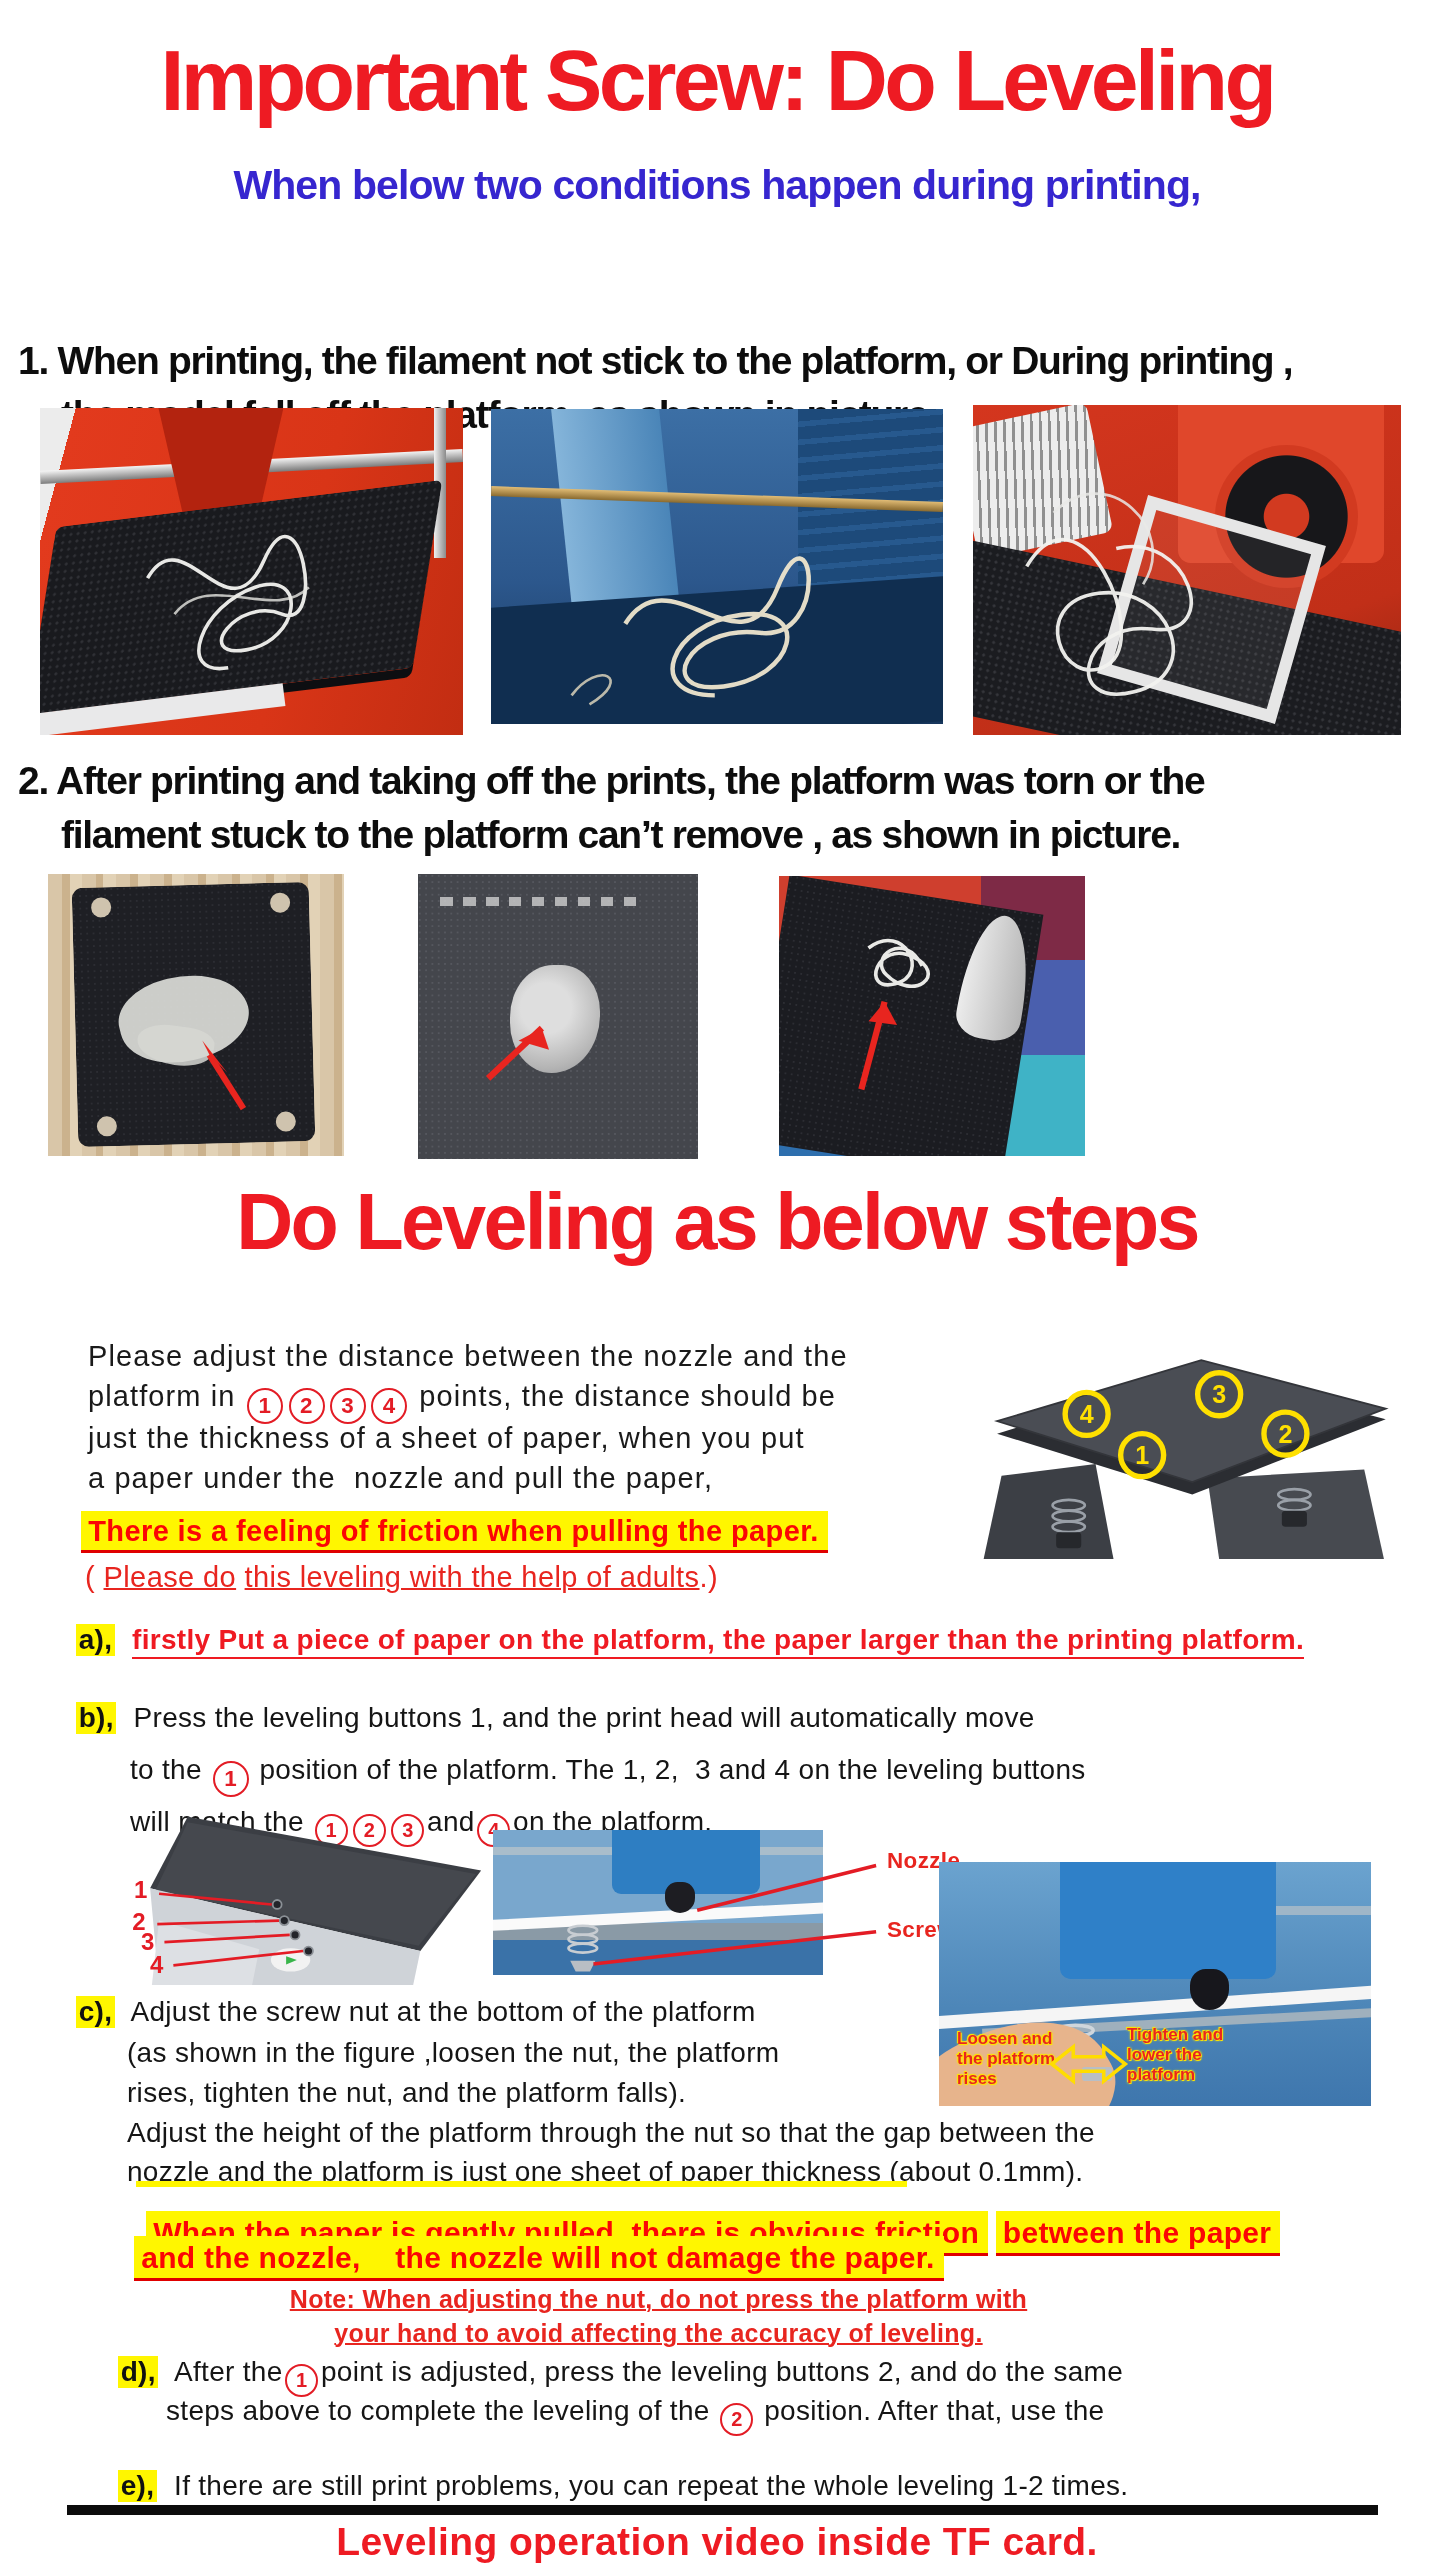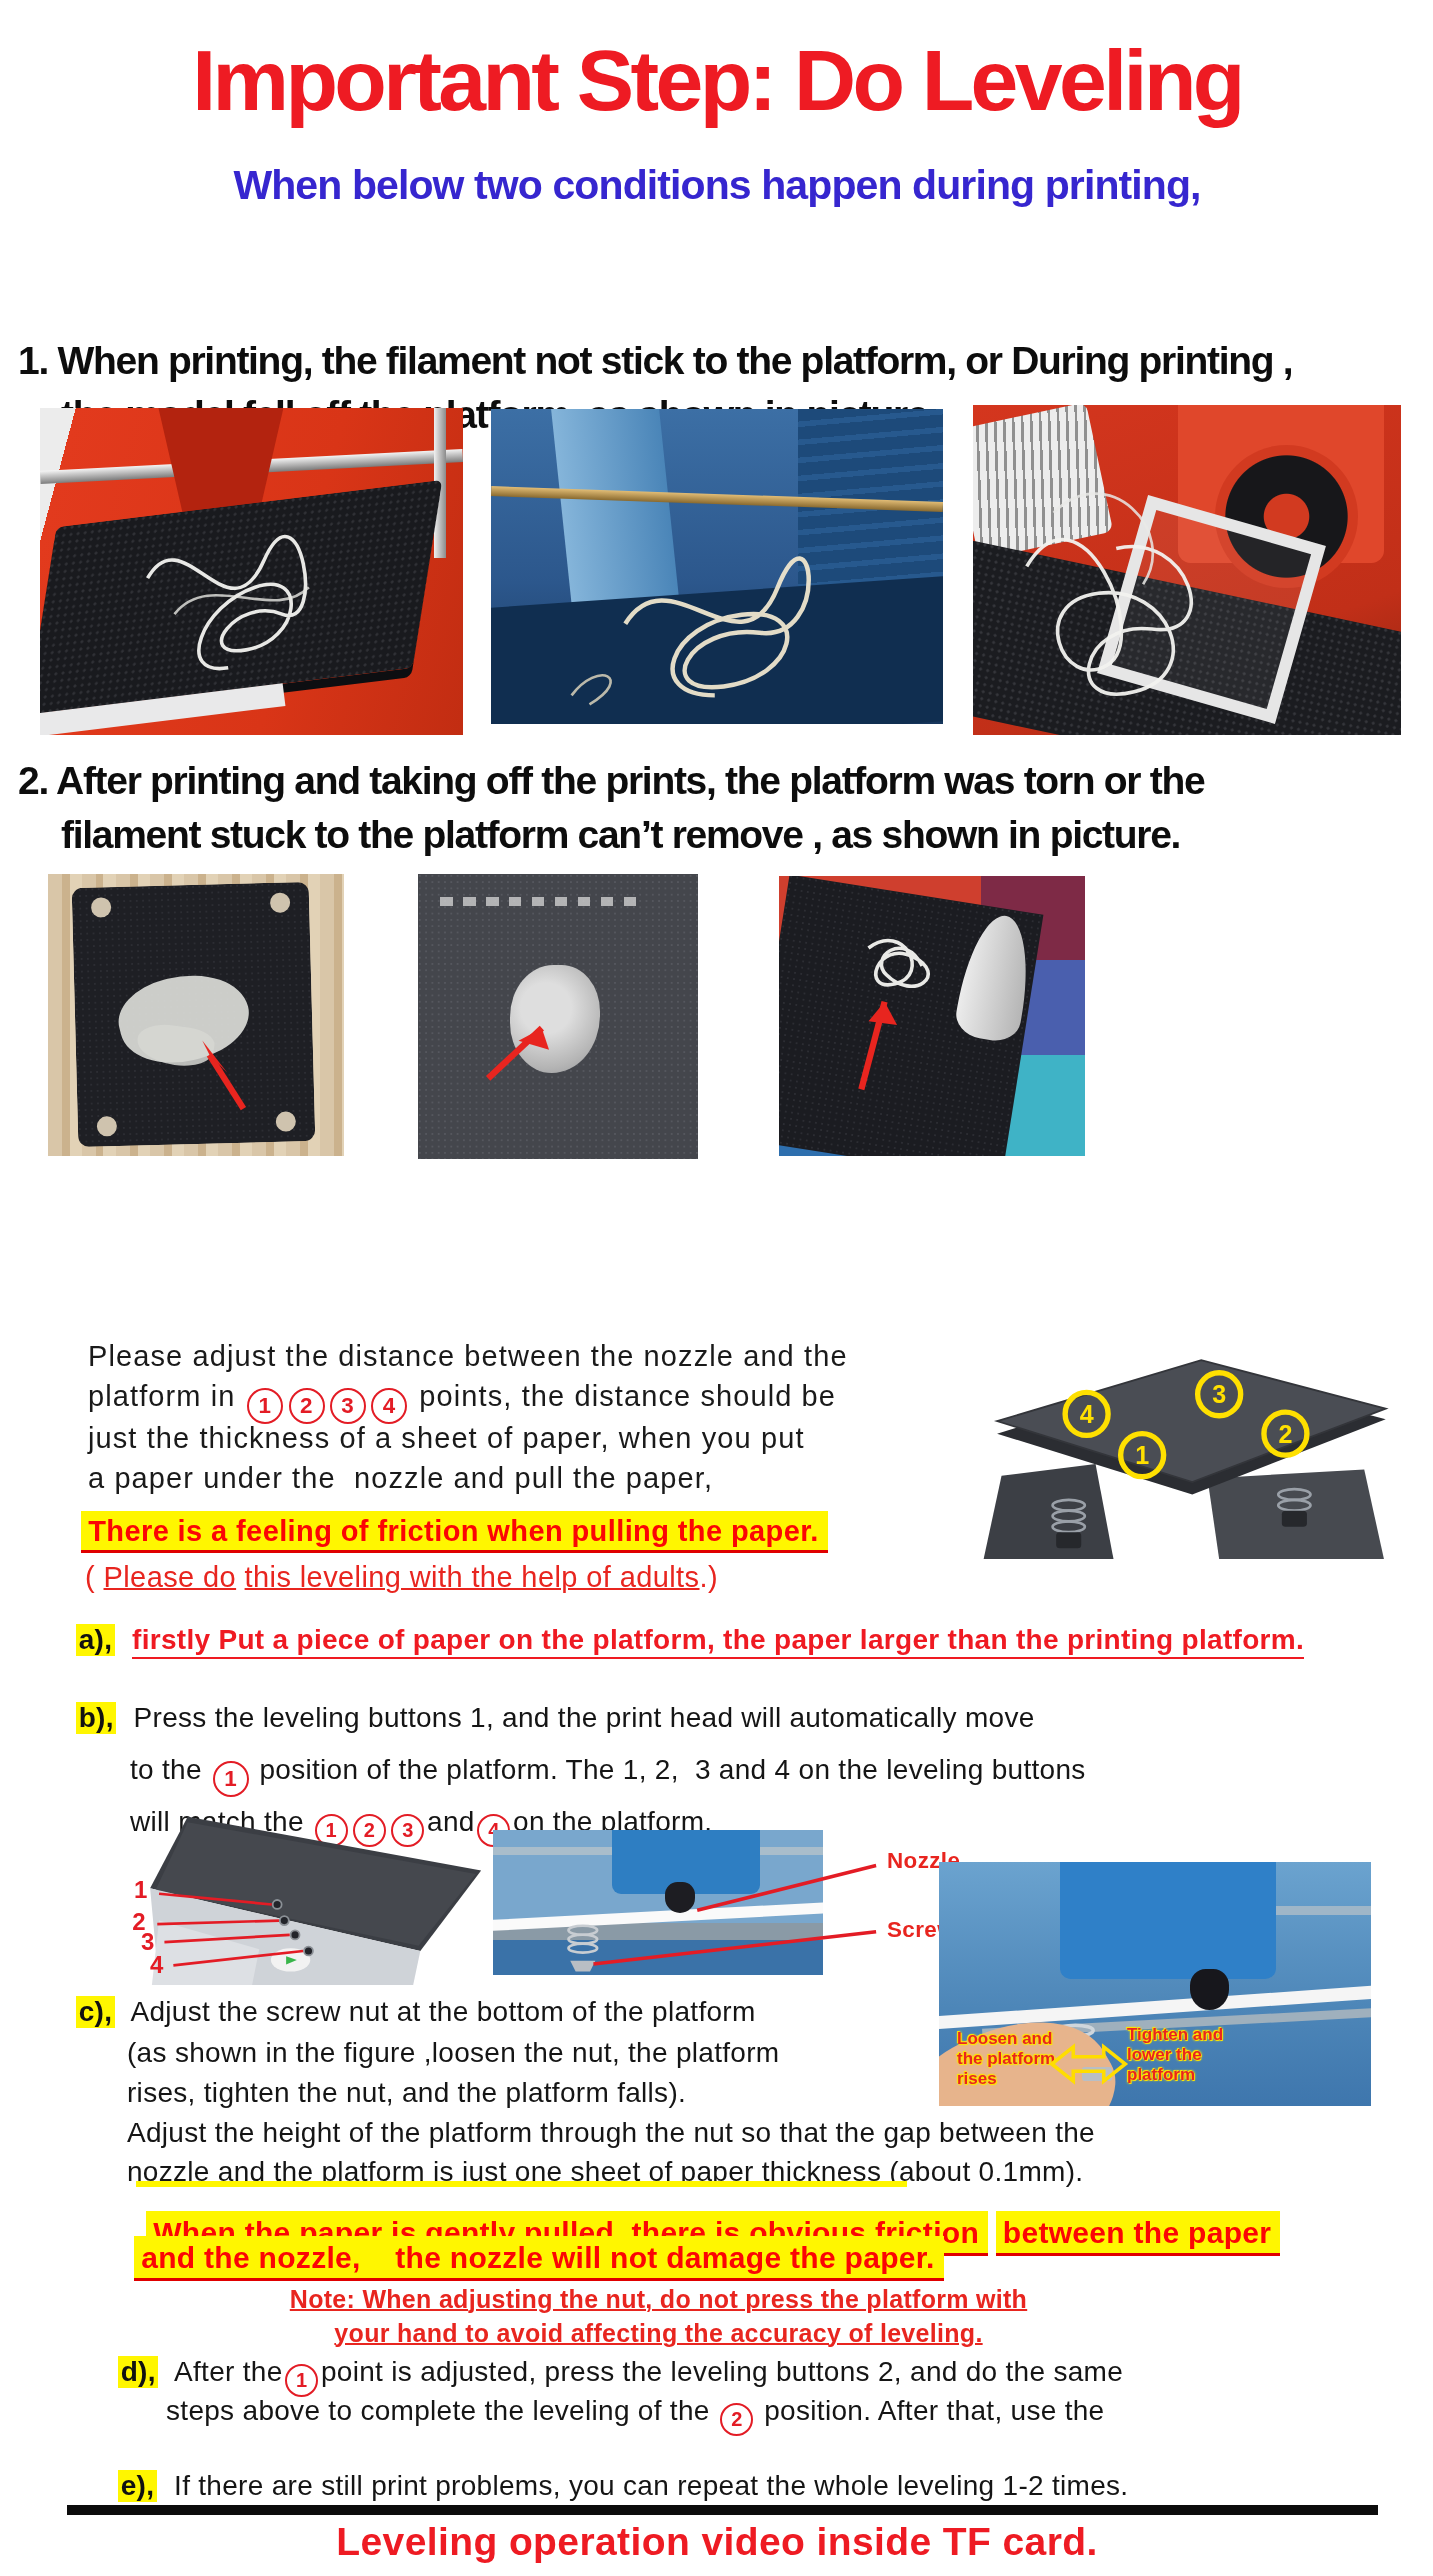--- a/index.html
+++ b/index.html
@@ -137,21 +137,21 @@
               text-shadow:0 0 2.7px #ffe400,0 0 2.7px #ffe400,0.9px 0.9px 0 #ffe400,-0.9px -0.9px 0 #ffe400;}
 
   .num-label{position:absolute;color:#e31c25;font-weight:bold;font-size:24px;}
   .yellow-strip{top:2181px;left:136px;width:771px;height:6.3px;background:#fff600;}
 </style>
 </head>
 <body>
 
 <div class="page">
 
-  <div class="abs title">Important Step:  Do Leveling</div>
+  <div class="abs title">Important Screw:  Do Leveling</div>
   <div class="abs subtitle">
     <div>When below two conditions happen during printing,</div>
   </div>
 
   <div class="abs cond" style="left:18px;top:294px;width:1407px;margin-top:40px;">
     <div>1. When printing, the filament not stick to the platform, or During printing ,</div>
     <div class="indent">the model fell off the platform, as shown in picture.</div>
   </div>
 
   <div class="photo" style="left:40px;top:408px;width:423px;height:327px;">
@@ -227,20 +227,21 @@
     <div class="p32-b4"></div>
     <div class="p32-sheet"></div>
     <div class="p32-rocket"></div>
     <svg class="arrow-svg" viewBox="0 0 342 312">
       <path d="M100,80 C140,50 170,110 130,120 C90,130 110,70 150,90 C190,110 150,140 120,110 C100,90 140,60 160,100" stroke="#f4f4f1" stroke-width="4" fill="none" opacity="0.95"></path>
       <line x1="92" y1="238" x2="118" y2="140" stroke="#e8251f" stroke-width="7"></line>
       <polygon points="118,140 100,162 132,166" fill="#e8251f"></polygon>
     </svg>
   </div>
 
+  <div class="abs section-heading">Do Leveling as below steps</div>
 
   <div class="abs intro-line" style="left:88px;top:1340px;">Please adjust the distance between the nozzle and the</div>
   <div class="abs intro-line" style="left:88px;top:1380px;">
     <span class="pre">platform in</span>
     <span class="cnum">1</span><span class="cnum">2</span><span class="cnum">3</span><span class="cnum">4</span>
     <span class="pre">points, the distance should be</span>
   </div>
   <div class="abs intro-line" style="left:88px;top:1422px;">just the thickness of a sheet of paper, when you put</div>
   <div class="abs intro-line pre" style="left:88px;top:1462px;">a paper under the  nozzle and pull the paper,</div>
   <div class="abs" style="left:81px;top:1511px;">

